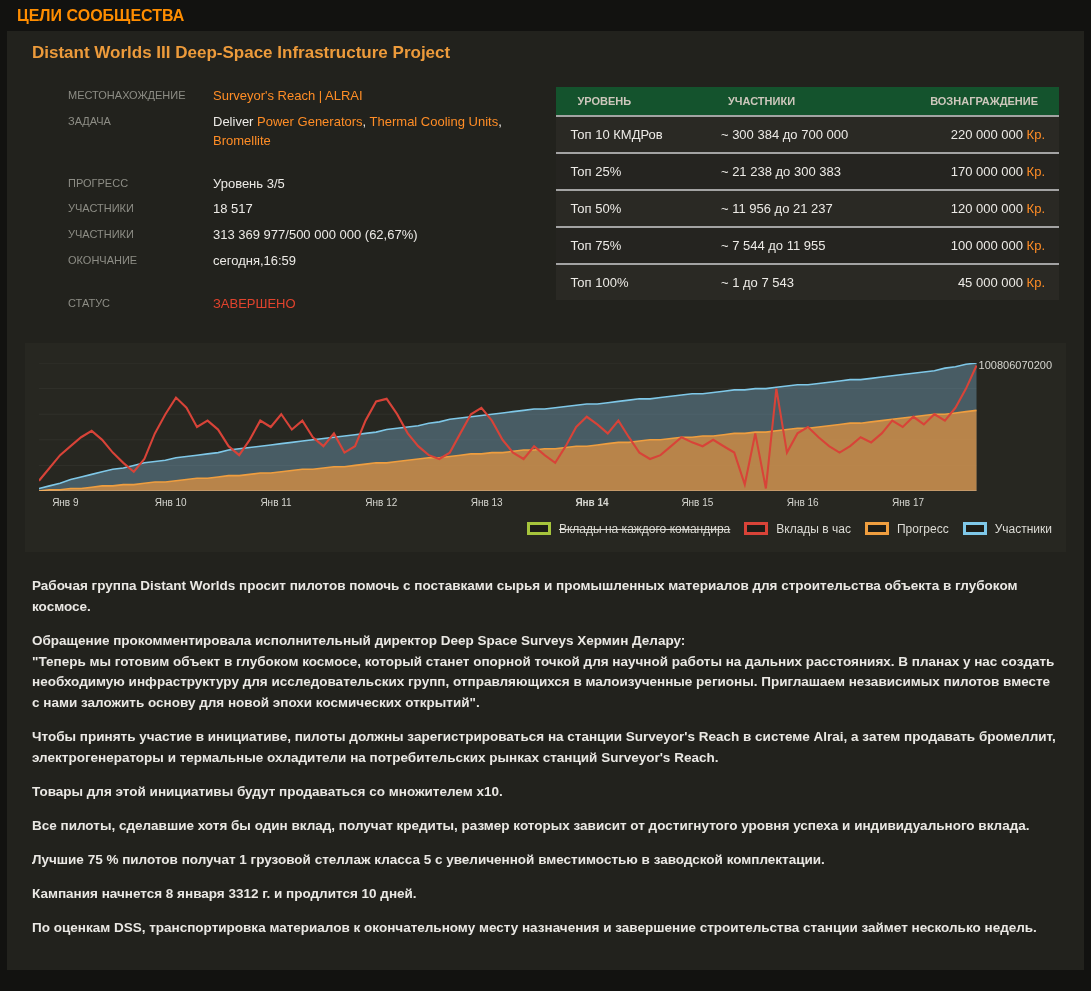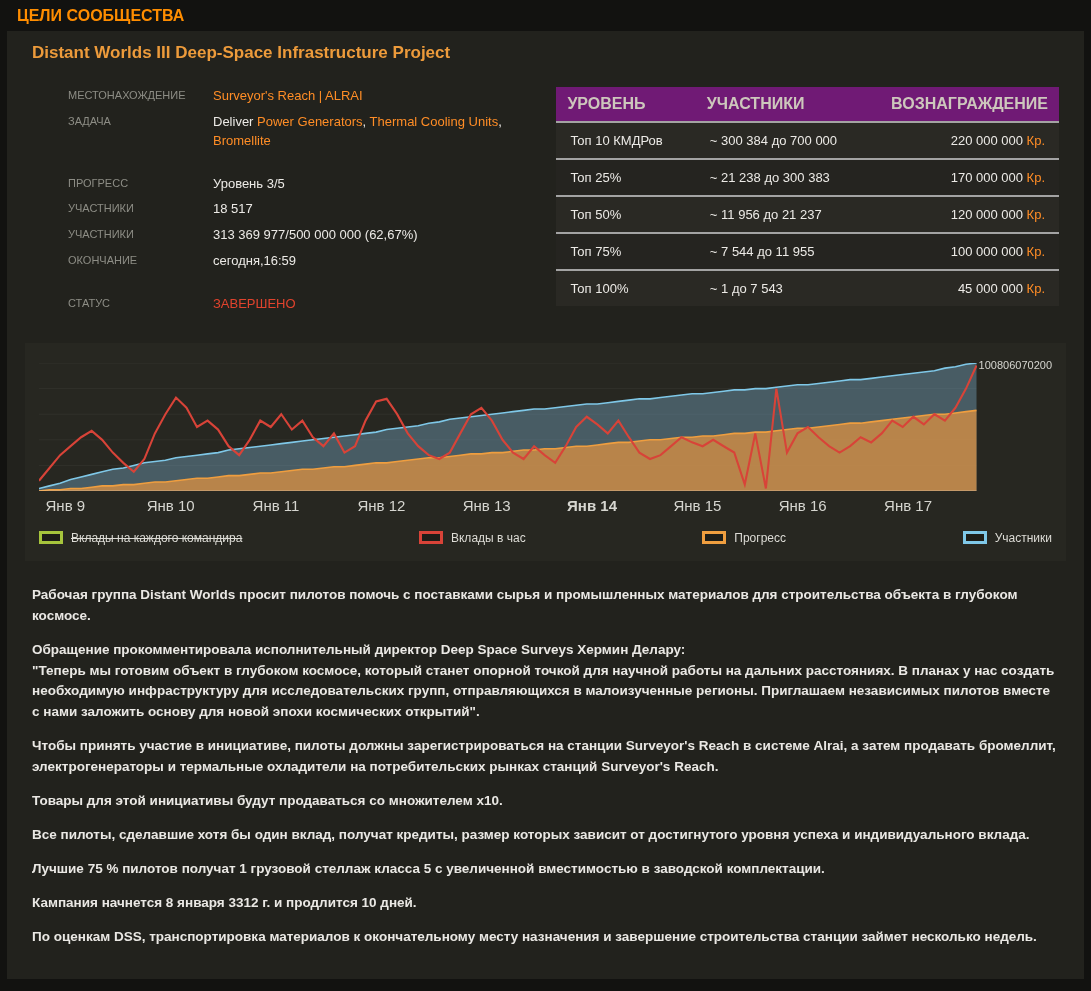--- a/index.html
+++ b/index.html
@@ -25,22 +25,22 @@
   .details { width:530px; }
   .detail-row { display:flex; margin-bottom:7px;margin-left:36px; }
   .detail-row.gap { margin-top:24px; }
   .detail-label { width:145px; flex:0 0 145px; color:#8d8d85; font-size:11px; padding-top:2px; }
   .detail-value { color:#eceae6; font-size:13px; font-weight:normal; white-space:pre-line; max-width:380px; line-height:1.45; }
   .detail-value .link { color:#ff8d26; cursor:pointer; }
   .detail-value .status-text { color:#e1432d; }
 
   table.rewards { border-collapse:collapse; width:508px; font-size:13px; }
   table.rewards th {
-    background:#701a75; color:#cdc7bc; font-weight:bold; font-size:16px;
-    text-align:left; padding:8px 11px;
+    background:#14532d; color:#cdc7bc; font-weight:bold; font-size:11px;
+    text-align:left; padding:8px 21px;
   }
   table.rewards th:last-child { text-align:right; }
   table.rewards td { padding:10px 14px; color:#eceae6; border-top:2px solid #a3a3a3; }
   table.rewards tbody tr:nth-child(odd)  { background:#2a2924; }
   table.rewards tbody tr:nth-child(even) { background:#252420; }
   table.rewards td.reward { text-align:right; }
   table.rewards .currency { color:#ff8d26; }
   table.rewards col.c1 { width:31%; } table.rewards col.c2 { width:42%; } table.rewards col.c3 { width:27%; }
 
   .chart-panel {
@@ -48,23 +48,23 @@
     background:#272721;
   }
   .chart-area { display:flex; }
   .plot-wrap { flex:1; position:relative; }
   #chart-svg { display:block; width:100%; height:128px; }
   .y-axis {
     flex:0 0 44px; height:132px; margin-top:-4px; padding-left:2px;
     display:flex; flex-direction:row; justify-content:space-between;
     color:#d6d6d0; font-size:11px;
   }
-  .x-axis { position:relative; height:18px; margin-top:6px; color:#d6d6d0; font-size:15px; }
+  .x-axis { position:relative; height:18px; margin-top:6px; color:#d6d6d0; font-size:10px; }
   .x-label { position:absolute; transform:translateX(-50%); white-space:nowrap; }
-  .legend { display:flex; justify-content:space-between; gap:14px; margin:16px 0 8px; }
+  .legend { display:flex; justify-content:flex-end; gap:14px; margin:7px 0 8px; }
   .legend-item { display:flex; align-items:center; gap:8px; color:#dddcd6; font-size:12px; cursor:pointer; }
   .legend-box { width:24px; height:13px; border:3px solid; background:rgba(0,0,0,0.25); }
   .legend-item.hidden .legend-label { text-decoration:line-through; }
 
   .description { margin:24px 7px 0; }
   .description p {
     margin:0 0 13px; font-size:13.5px; font-weight:bold; line-height:1.55;
     color:#eae8e4; white-space:pre-line;
   }
 </style>

